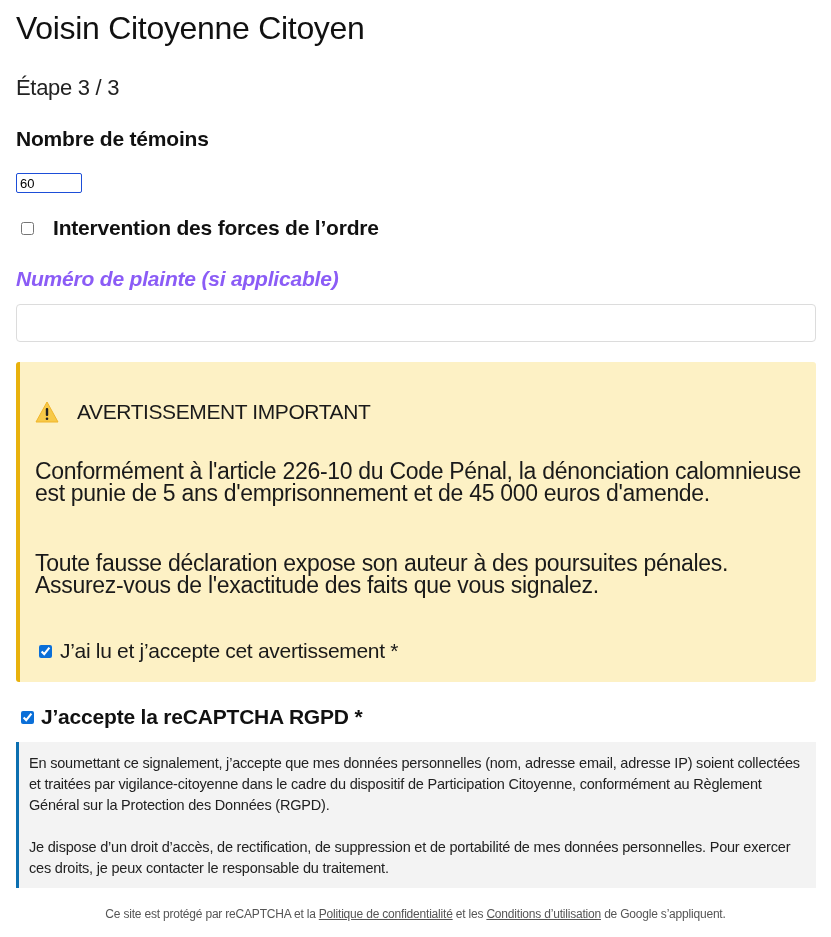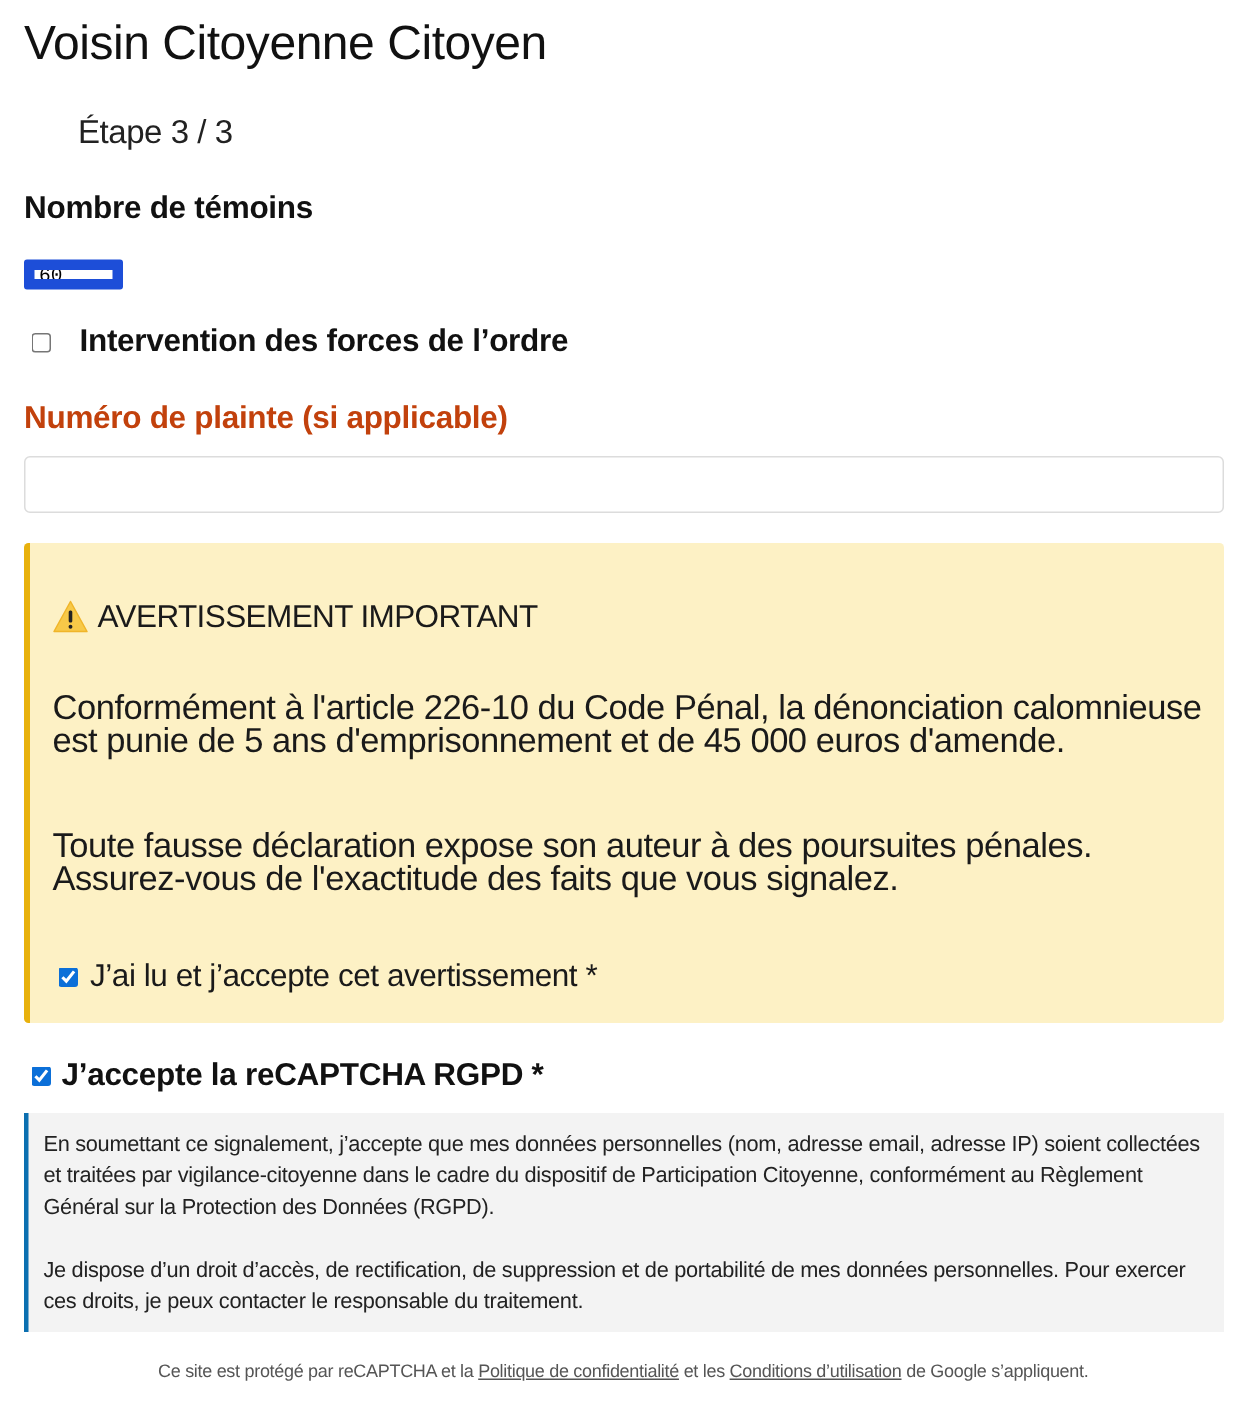--- a/index.html
+++ b/index.html
@@ -21,79 +21,79 @@
       letter-spacing: -0.3px;
       color: #111;
     }
     .step {
       position: absolute;
       top: 75px; left: 16px;
       font-size: 22px;
       font-weight: 300;
       color: #222;
       letter-spacing: -0.3px;
-      margin-left: 36px;
     }
     .label-witnesses {
       position: absolute;
       top: 127px; left: 16px;
       font-size: 21px;
       font-weight: 700;
       color: #111;
       letter-spacing: -0.2px;
     }
     .witness-input {
       position: absolute;
       top: 173px; left: 16px;
       width: 66px; height: 20px;
-      border: 7px solid #1d4ed8;
+      border: 1px solid #1d4ed8;
       border-radius: 2px;
       font-size: 13px;
       padding: 1px 3px;
-      font-family: Liberation Mono, monospace;
+      font-family: Liberation Sans, sans-serif;
       color: #000;
     }
     .police-row {
       position: absolute;
       top: 216px; left: 16px;
       display: flex; align-items: center;
     }
     .police-row input {
       width: 13px; height: 13px; margin: 0 7px 0 5px;
     }
     .police-label {
       font-size: 21px; font-weight: 700; color: #111; letter-spacing: -0.2px; margin-left: 12px;
     }
     .label-complaint {
       position: absolute;
       top: 267px; left: 16px;
-      font-size: 21px; font-weight: 700; color: #c2410c; letter-spacing: -0.2px;
+      font-size: 21px; font-weight: 700; color: #8b5cf6; letter-spacing: -0.2px; font-style: italic;
     }
     .complaint-input {
       position: absolute;
       top: 304px; left: 16px;
       width: 800px; height: 38px;
       border: 1px solid #dcdcdc;
       border-radius: 4px;
       background: #fff;
     }
     .warning-box {
       position: absolute;
       top: 362px; left: 16px;
       width: 800px; height: 320px;
       background: #fdf1c5;
       border-left: 4px solid #e8b10d;
       border-radius: 3px;
     }
     .warning-title {
       position: absolute;
       top: 400px; left: 35px;
-      display: flex; align-items: flex-start;
+      display: flex; align-items: center;
       font-size: 21px; font-weight: 400; color: #1a1a1a;
       letter-spacing: -0.4px;
+      gap: 12px;
     }
     .warn-icon { width: 24px; height: 22px; margin-right: 6px; }
     .warning-p1, .warning-p2 {
       position: absolute;
       left: 35px;
       width: 770px;
       font-size: 23px;
       line-height: 22px;
       color: #1a1a1a;
       margin: 0;

